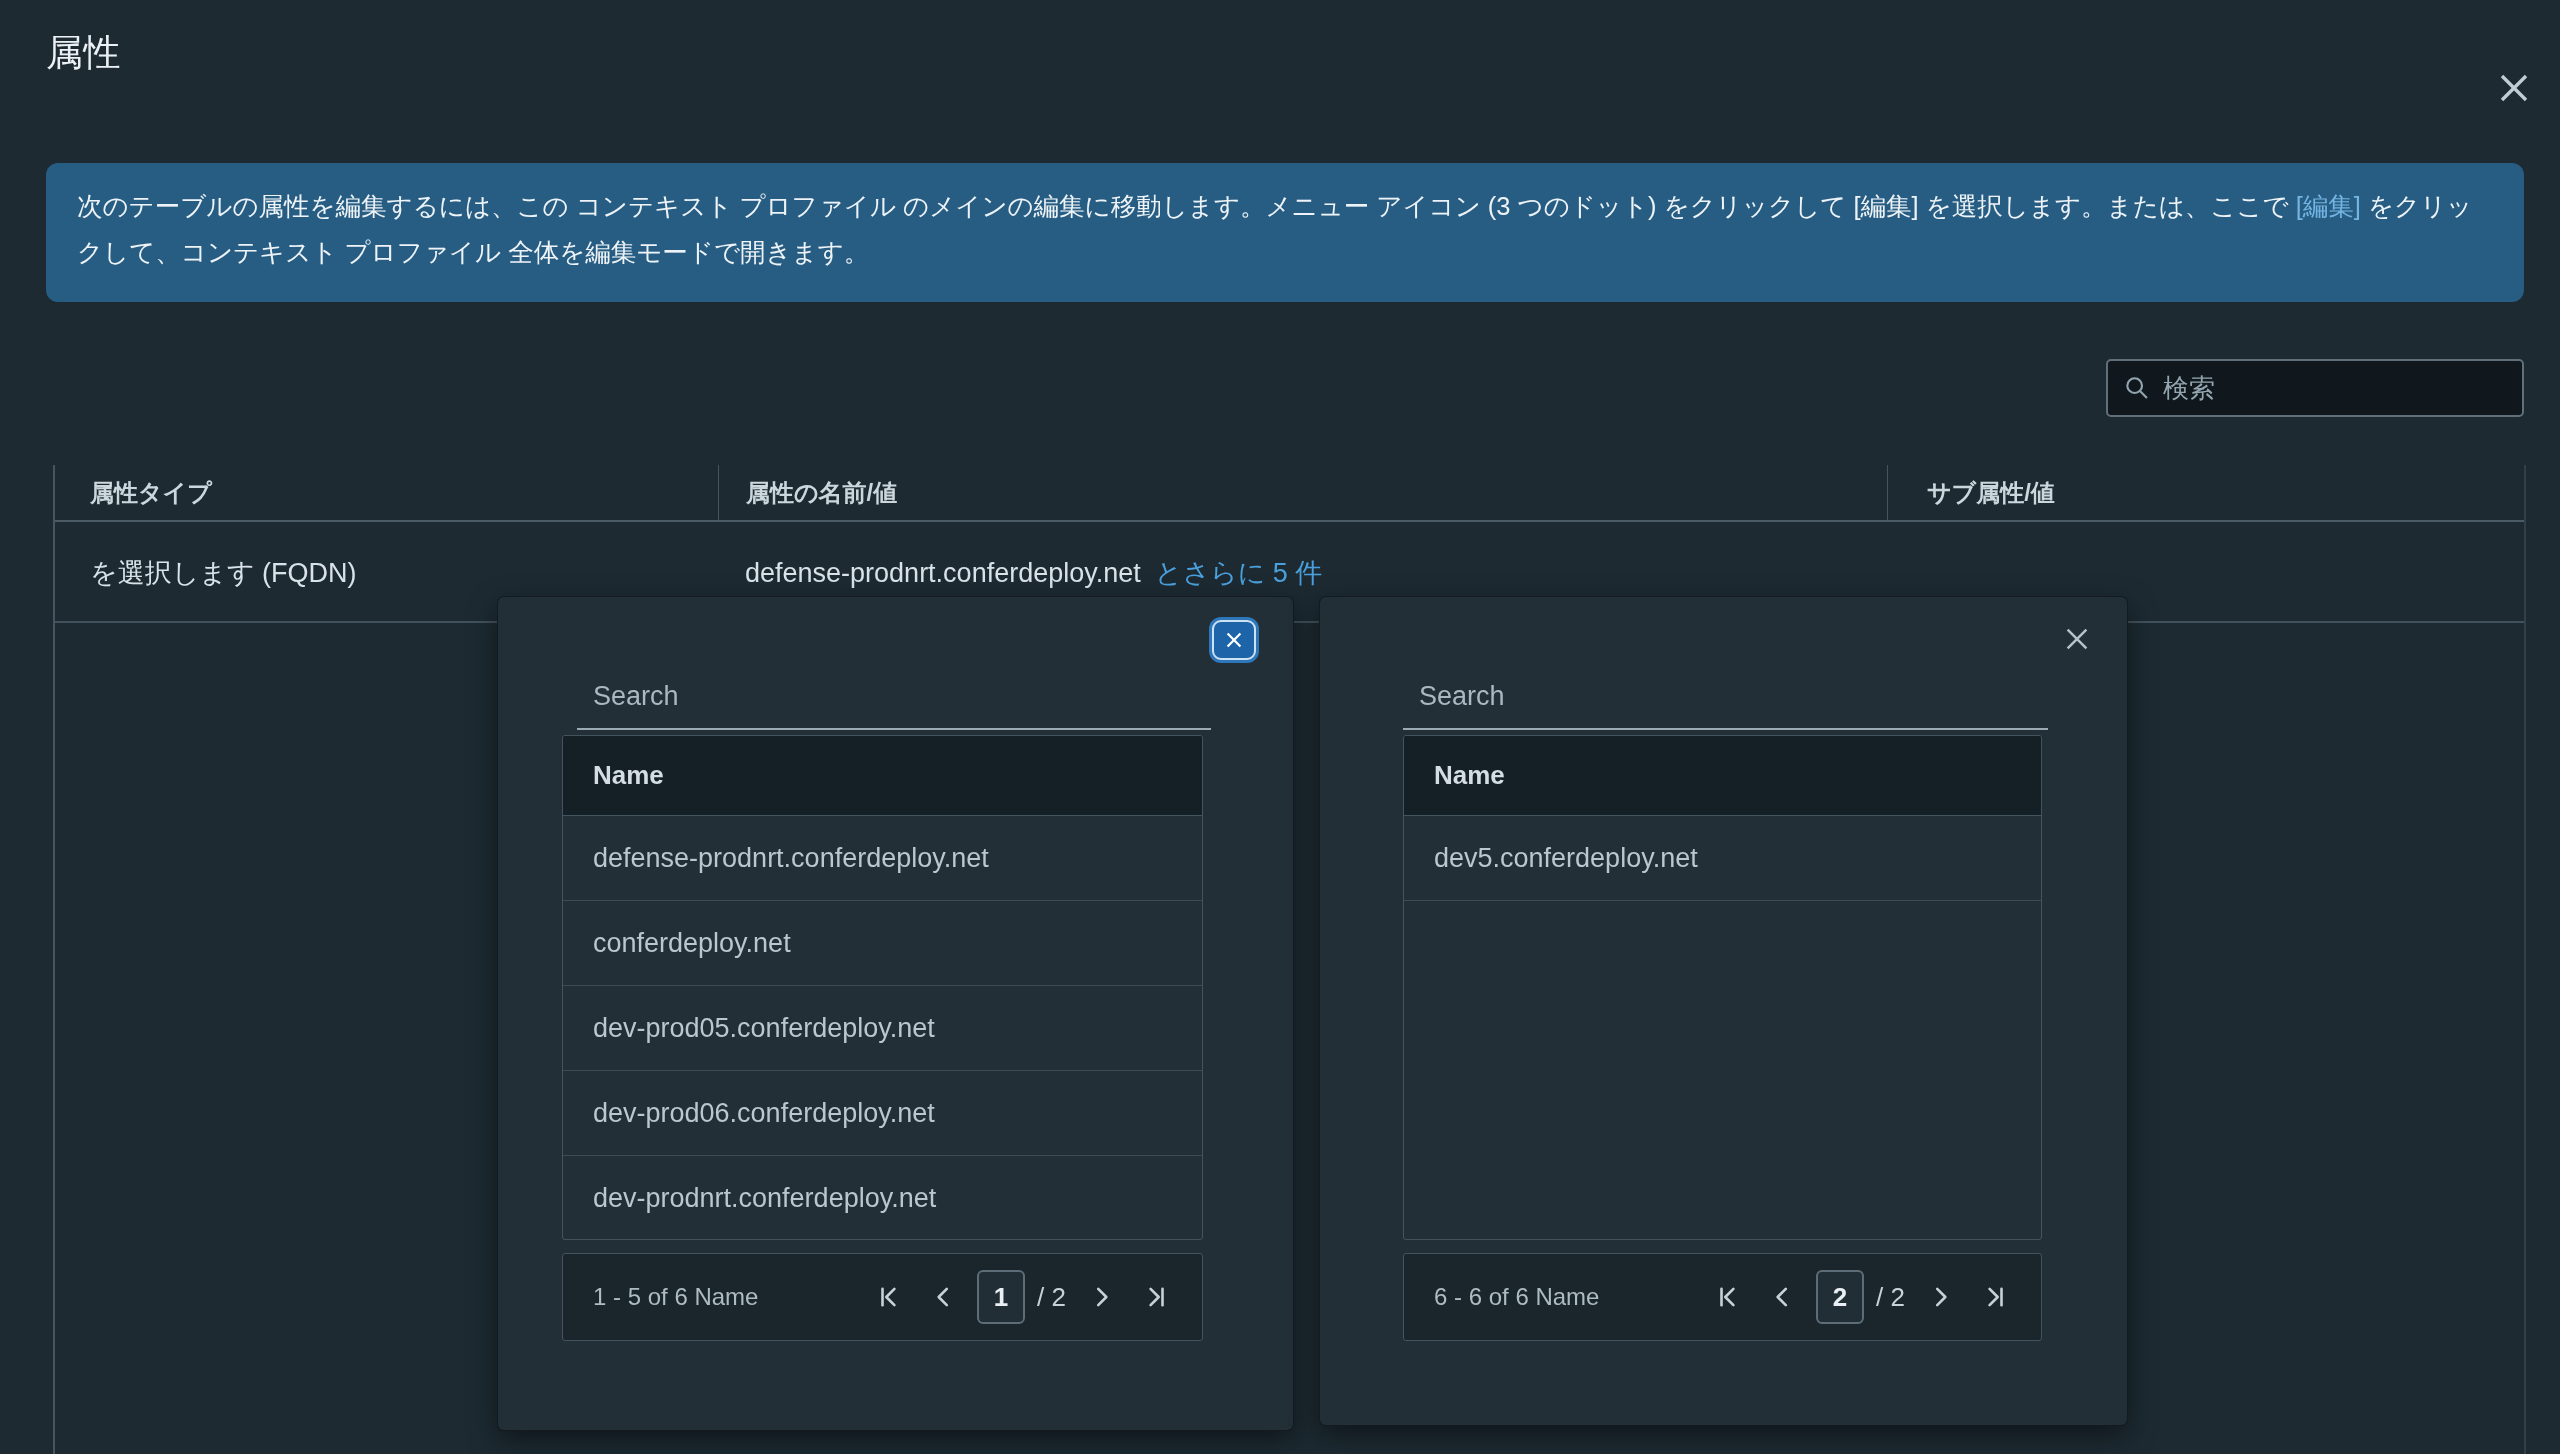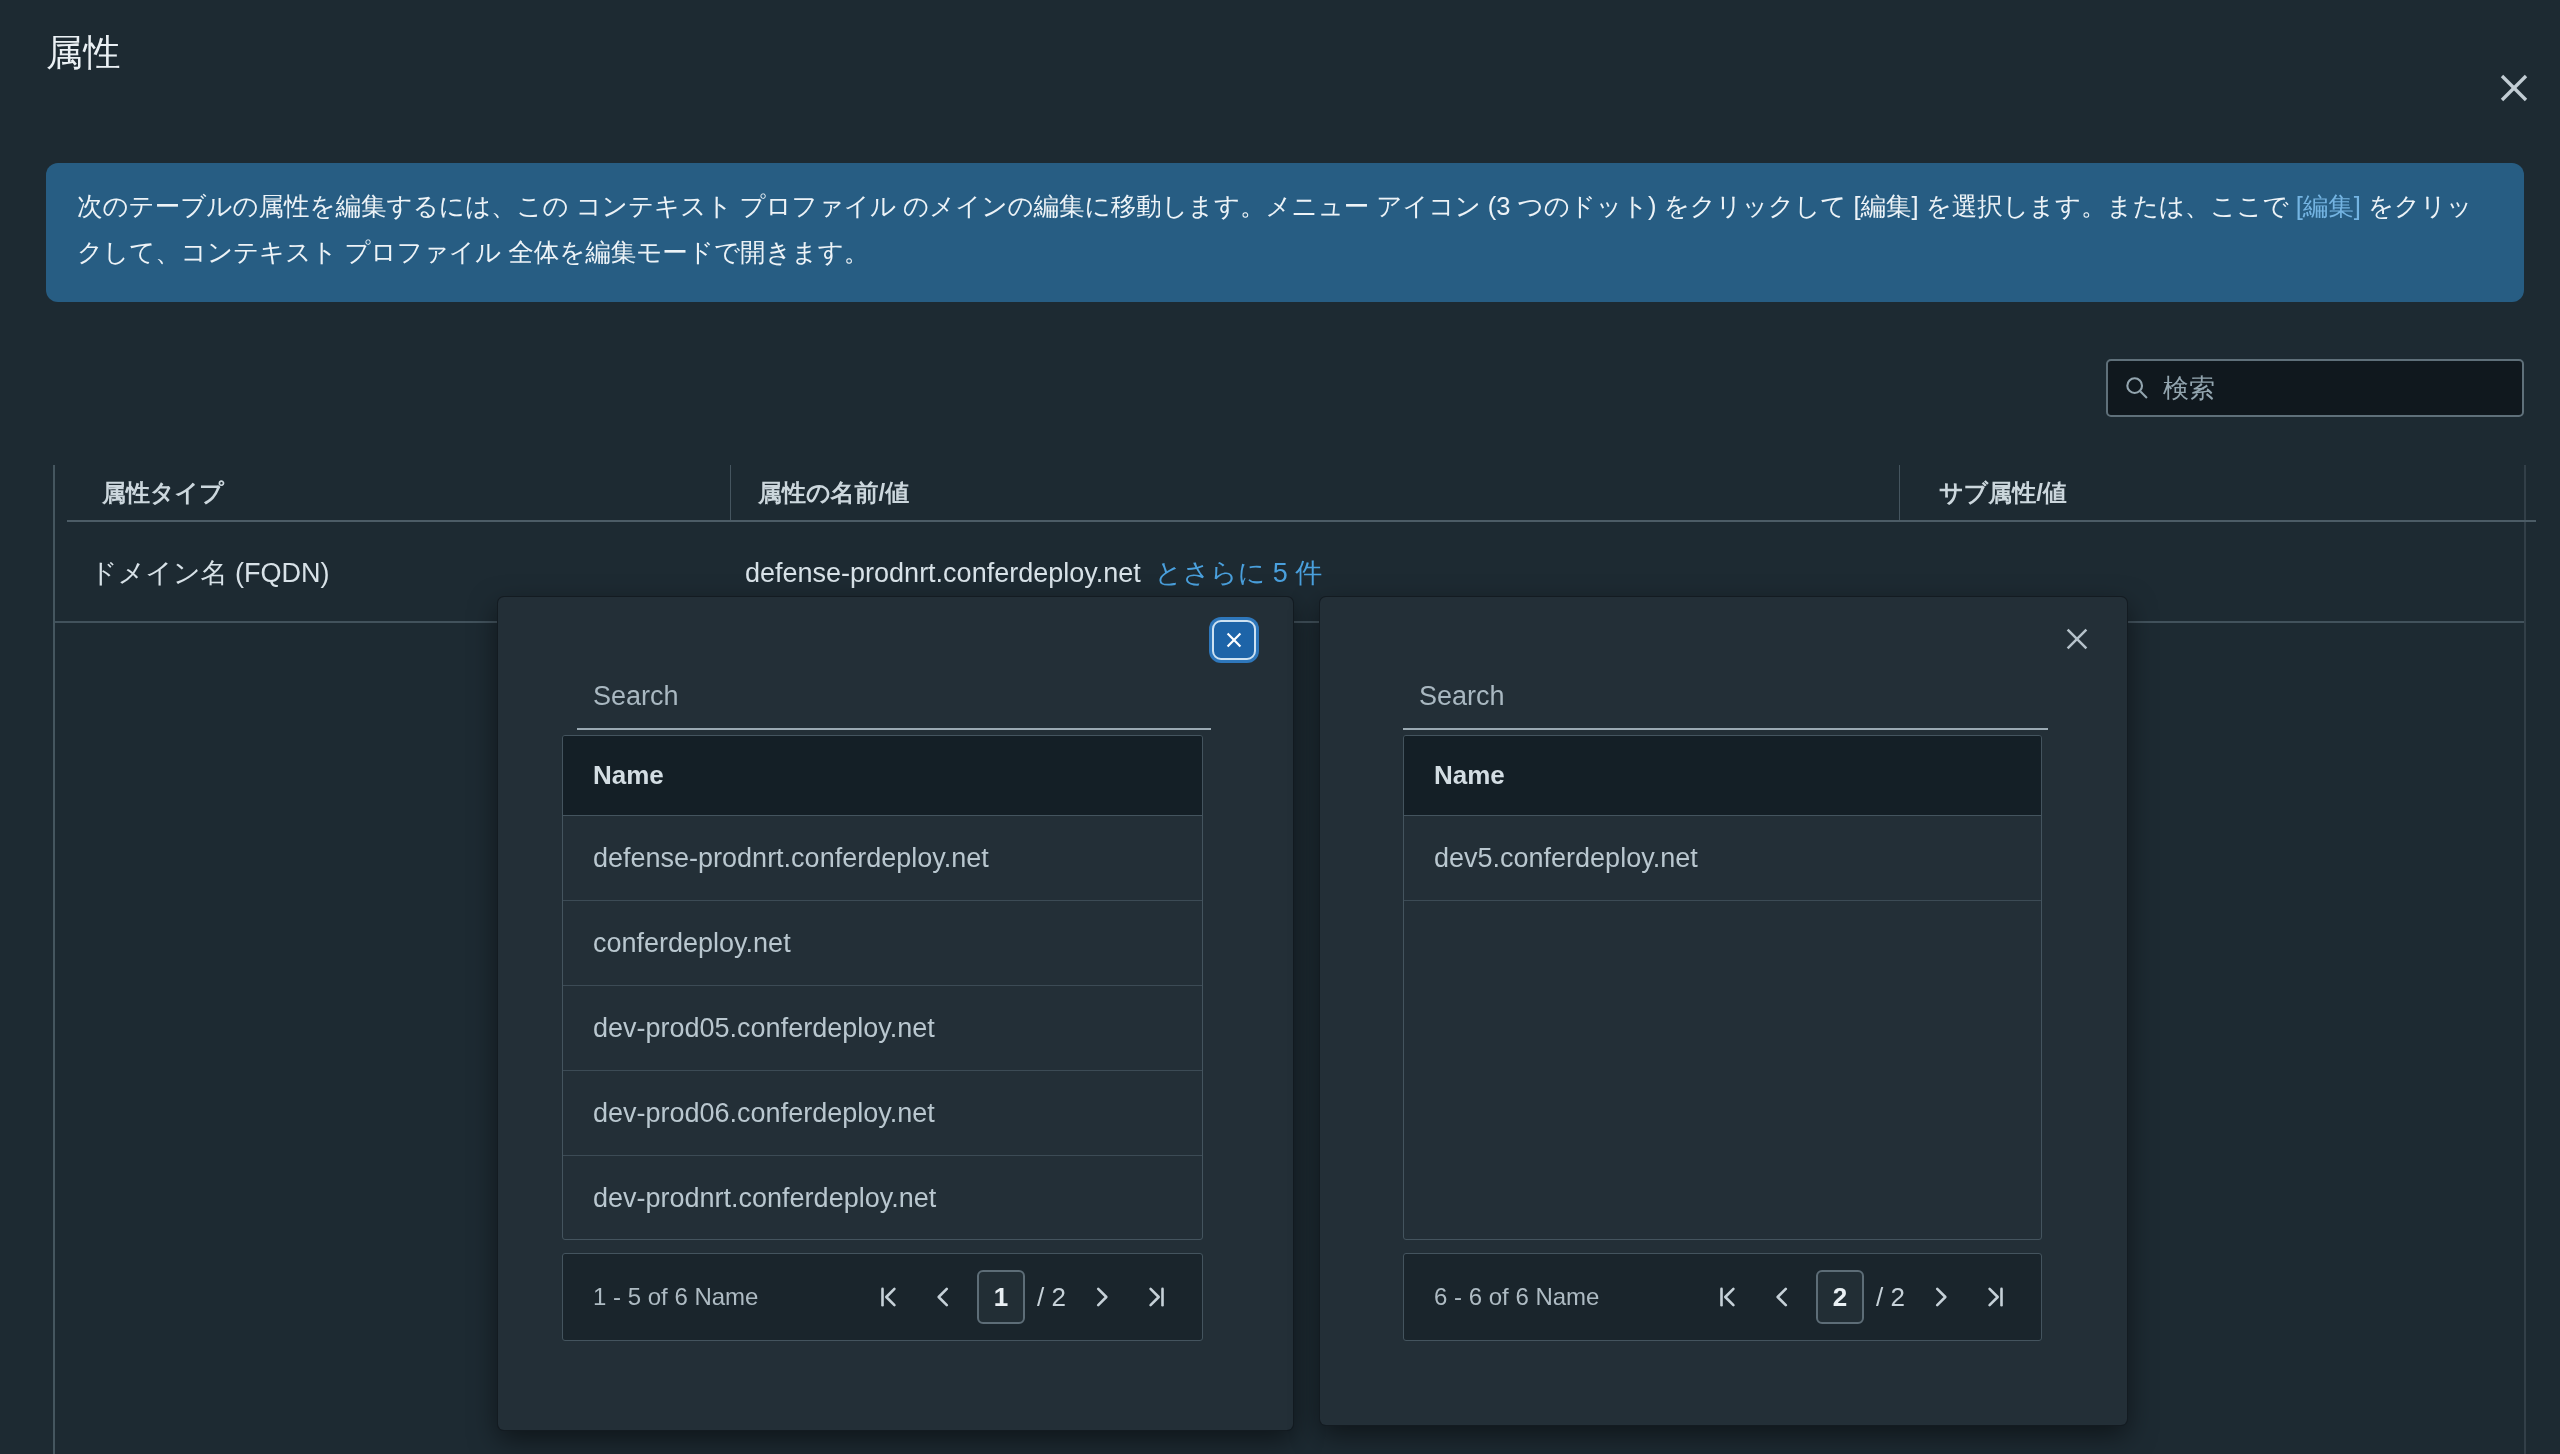--- a/index.html
+++ b/index.html
@@ -44,21 +44,21 @@
   .search-box input::placeholder { color:#93a5af; opacity:1; }
 
   
   .tbl-left-border  { position:absolute; left:53px;  top:465px; bottom:0; width:2px; background:#45565f; }
   .tbl-right-border { position:absolute; left:2524px; top:465px; bottom:0; width:2px; background:#323f48; }
 
   .tbl-header {
     position:absolute; left:55px; top:465px; width:2469px; height:57px;
     display:flex; 
     border-bottom:2px solid #4c5c66;
-    font-size:24px; font-weight:bold; color:#ccd7dd;margin-left:12px;
+    font-size:24px; font-weight:bold; color:#ccd7dd;
   }
   .tbl-header .c1 { width:663px;  padding-left:35px; height:100%; display:flex; align-items:center; }
   .tbl-header .c2 { width:1169px; padding-left:27px; height:100%; display:flex; align-items:center; border-left:1px solid #45555f; }
   .tbl-header .c3 { flex:1;       padding-left:39px; height:100%; display:flex; align-items:center; border-left:1px solid #45555f; }
 
   .tbl-row {
     position:absolute; left:55px; top:524px; width:2469px; height:99px;
     display:flex; align-items:center;
     border-bottom:2px solid #42525c;
     font-size:27px; color:#d8e2e8;
@@ -173,21 +173,21 @@
 <div class="tbl-left-border"></div>
 <div class="tbl-right-border"></div>
 
 <div class="tbl-header">
   <div class="c1">属性タイプ</div>
   <div class="c2">属性の名前/値</div>
   <div class="c3">サブ属性/値</div>
 </div>
 
 <div class="tbl-row">
-  <div class="c1">ドメイン名 (FQDN)</div>
+  <div class="c1">を選択します (FQDN)</div>
   <div class="c2">
     <span>defense-prodnrt.conferdeploy.net</span><a class="more-link">とさらに 5 件</a>
   </div>
   <div class="c3"></div>
 </div>
 
 <div class="popup popup-left">
   <button class="popup-close-focused" aria-label="close popup">
     <svg width="22" height="22" viewBox="0 0 24 24">
         <line x1="5" y1="5" x2="19" y2="19" stroke="currentColor" stroke-width="2.4"></line>

